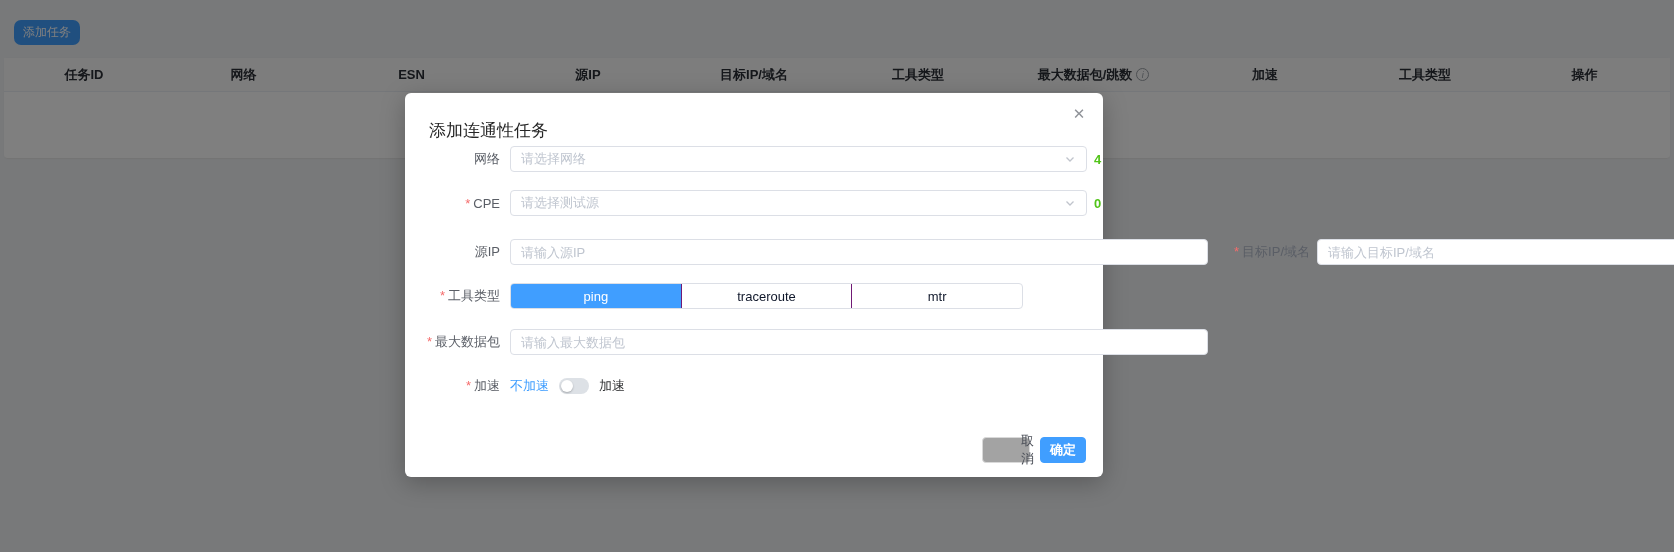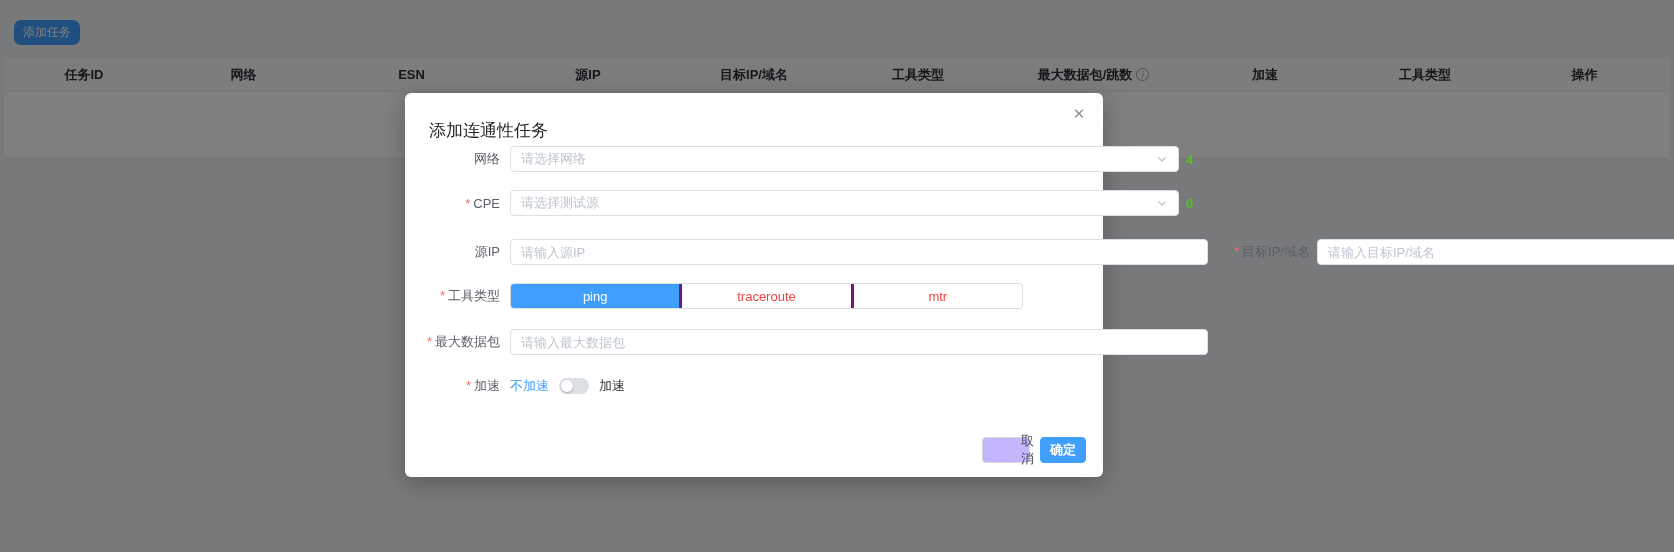--- a/index.html
+++ b/index.html
@@ -68,21 +68,21 @@
   }
   .form { position:absolute; top:53px; left:0; right:0; }
   .row { display:flex; align-items:center; }
   .r1{margin-bottom:18px}.r2{margin-bottom:23px}.r3{margin-bottom:18px}
   .r4{margin-bottom:20px}.r5{margin-bottom:22px}
   .lbl {
     width:95px; flex:none; text-align:right; margin-right:10px;
     color:#5a5e66; font-size:13px; white-space:nowrap;
   }
   .req { color:#f56c6c; margin-right:3px; }
-  .field { width:669px; flex:none; }
+  .field { width:577px; flex:none; }
 
   .sel, .inp {
     height:26px; border:1px solid #dcdfe6; border-radius:4px;
     background:#fff; display:flex; align-items:center;
     padding:0 10px; cursor:pointer;
   }
   .sel .ph { flex:1; color:#bfc5cf; font-size:13px; }
   .chevron { flex:none; display:flex; }
   input.inp {
     width:100%; font-family:inherit; font-size:13px; color:#303133; cursor:text;
@@ -95,21 +95,21 @@
           color:#5a5e66; white-space:nowrap; }
   .half2 { width:231px; flex:none; }
 
   .segmented {
     width:513px; height:26px; display:flex;
     border:1px solid #dcdfe6; border-radius:4px; overflow:hidden;
     background:#fff;
   }
   .seg {
     flex:1; display:flex; align-items:center; justify-content:center;
-    font-size:13px; color:#ef4444; cursor:pointer; border-left:3px solid #701a75;
+    font-size:13px; color:#0f172a; cursor:pointer; border-left:1px solid #701a75;
   }
   .seg:first-child { border-left:none; }
   .seg.active { background:var(--primary,#409eff); color:#fff; border-left:none; }
 
   .toggle-row { display:flex; align-items:center; }
   .tog-off { color:var(--primary,#409eff); margin-right:10px; cursor:pointer; }
   .switch {
     width:30px; height:16px; border-radius:8px; background:#dde1e6;
     position:relative; flex:none; cursor:pointer; margin-right:10px;
   }
@@ -120,21 +120,21 @@
   .tog-on { color:#303133; cursor:pointer; }
 
   .modal-footer {
     position:absolute; right:17px; bottom:14px;
     display:flex; gap:10px;
   }
   .btn {
     height:26px; border-radius:4px; font-size:13px; font-family:inherit;
     display:flex; align-items:center; justify-content:center; cursor:pointer;
   }
-  .btn-cancel { width:48px; background:#c4b5fd; border:1px solid #d9d9d9; color:#4a4e57;padding-left:43px; }
+  .btn-cancel { width:48px; background:#a3a3a3; border:1px solid #d9d9d9; color:#4a4e57;padding-left:43px; }
   .btn-ok { width:46px; background:var(--primary,#409eff); border:1px solid var(--primary,#409eff); color:#fff;font-weight:bold; }
 </style>
 </head>
 <body>
 
 <div class="page">
   <button class="add-task-btn">添加任务</button>
 
   <div class="table-card">
     <div class="table-header">

